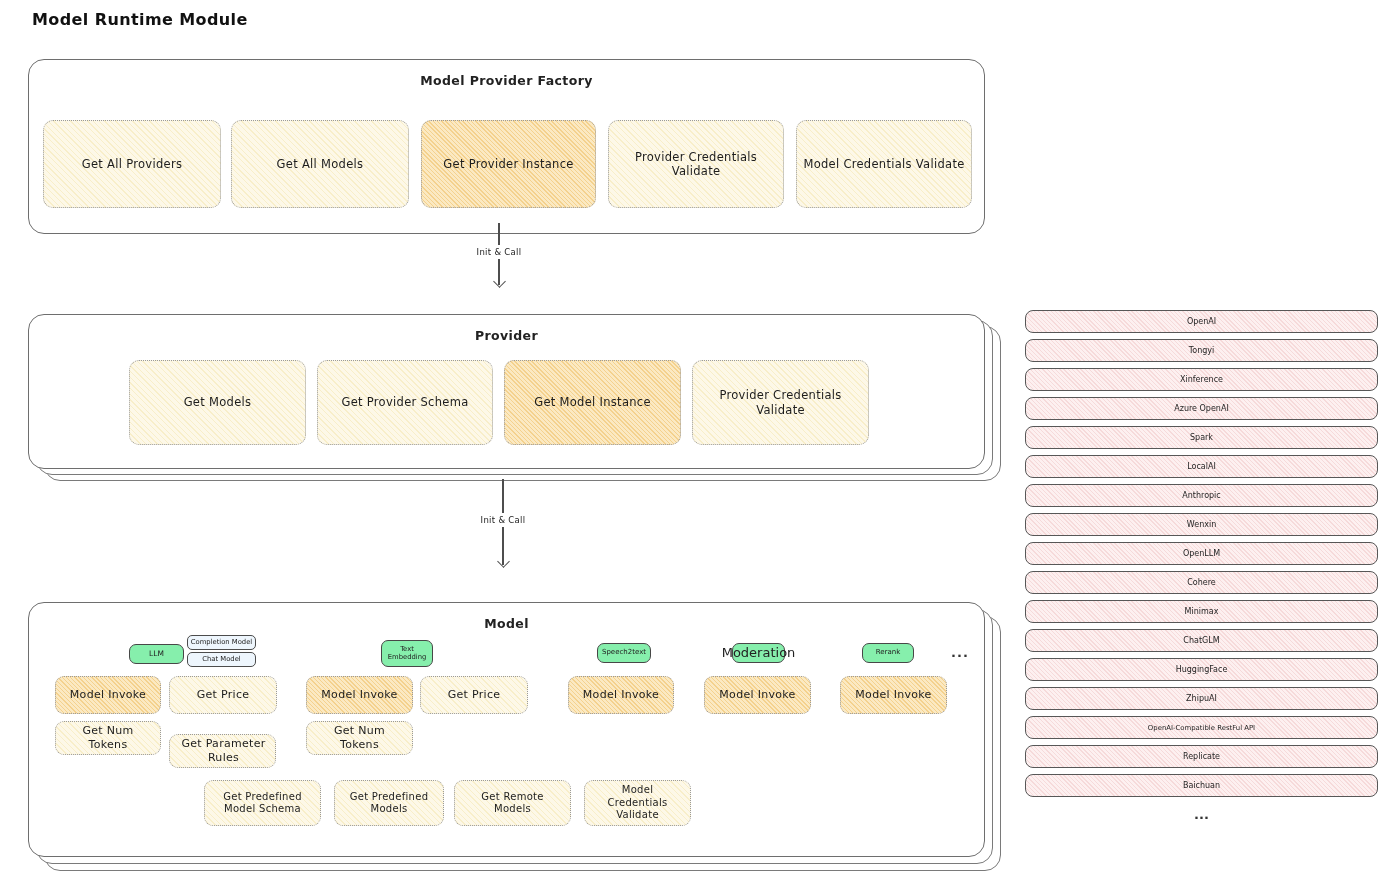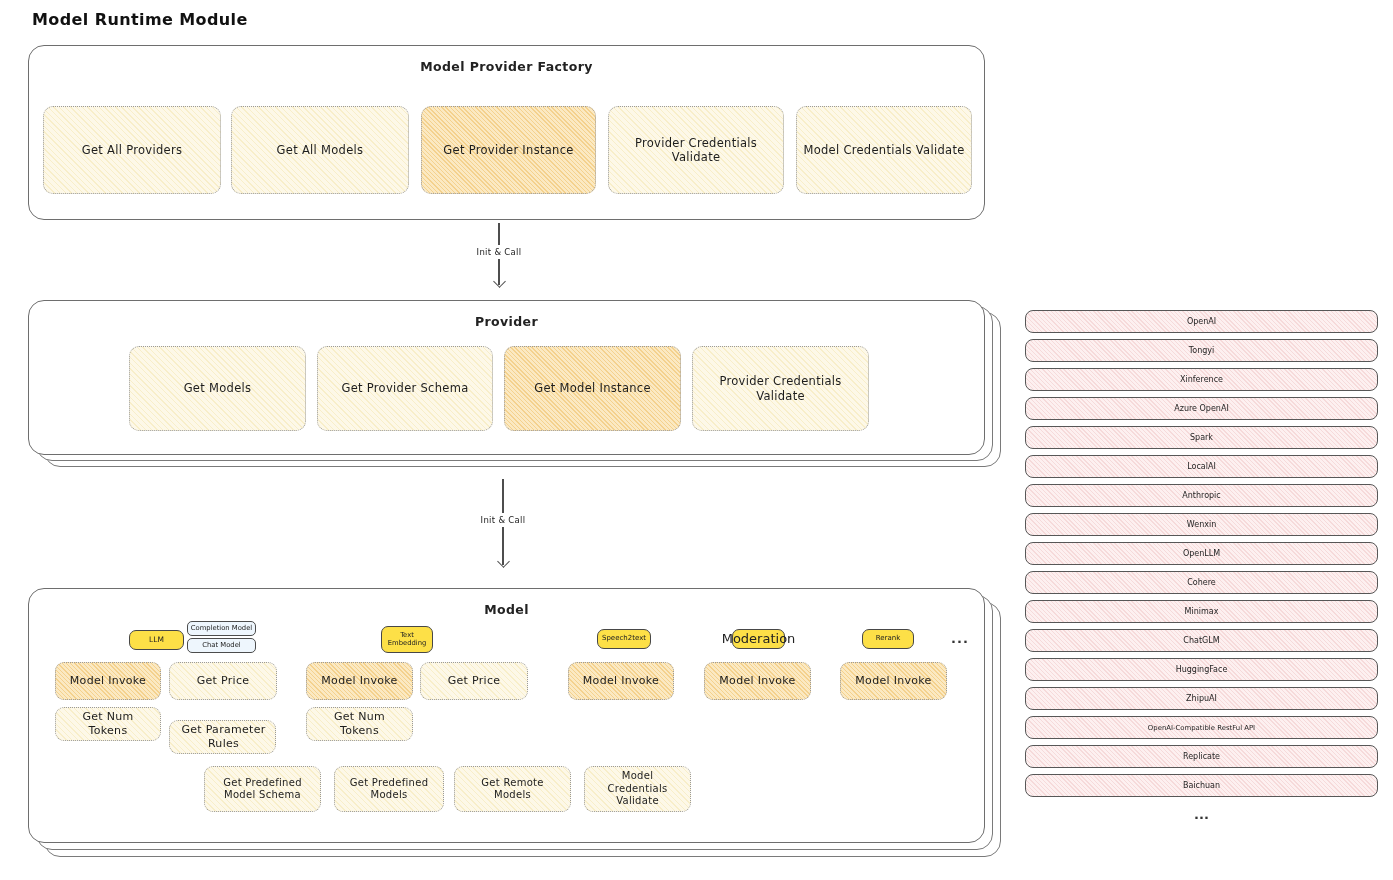--- a/index.html
+++ b/index.html
@@ -17,21 +17,21 @@
   }
   .page-title {
     position: absolute;
     left: 32px; top: 10px;
     font-size: 16px;
     font-weight: 600;
     letter-spacing: 0.4px;
     color: #111;
   }
   
-  .stack { position: absolute; }
+  .stack { position: absolute; margin-top: 14px; }
   .stack .layer {
     position: absolute;
     background: #fff;
     border: 1.4px solid #7a7a7a;
     border-radius: 16px;
     width: 100%; height: 100%;
   }
   .panel {
     position: absolute;
     background: #fff;
@@ -73,21 +73,21 @@
   }
   .node.small { font-size: 11px; border-radius: 9px; }
   .node.tiny  { font-size: 10px; border-radius: 9px; }
   
   .tab {
     position: absolute;
     display: flex;
     align-items: center;
     justify-content: center;
     text-align: center;
-    background: #fde047;
+    background: #86efac;
     border: 1.2px solid #474747;
     border-radius: 7px;
     font-size: 7.5px;
     font-weight: 500;
     color: #222;
     line-height: 1.1;
     padding: 1px 2px;
   }
   .tab.mini {
     background: #eef6fd;

